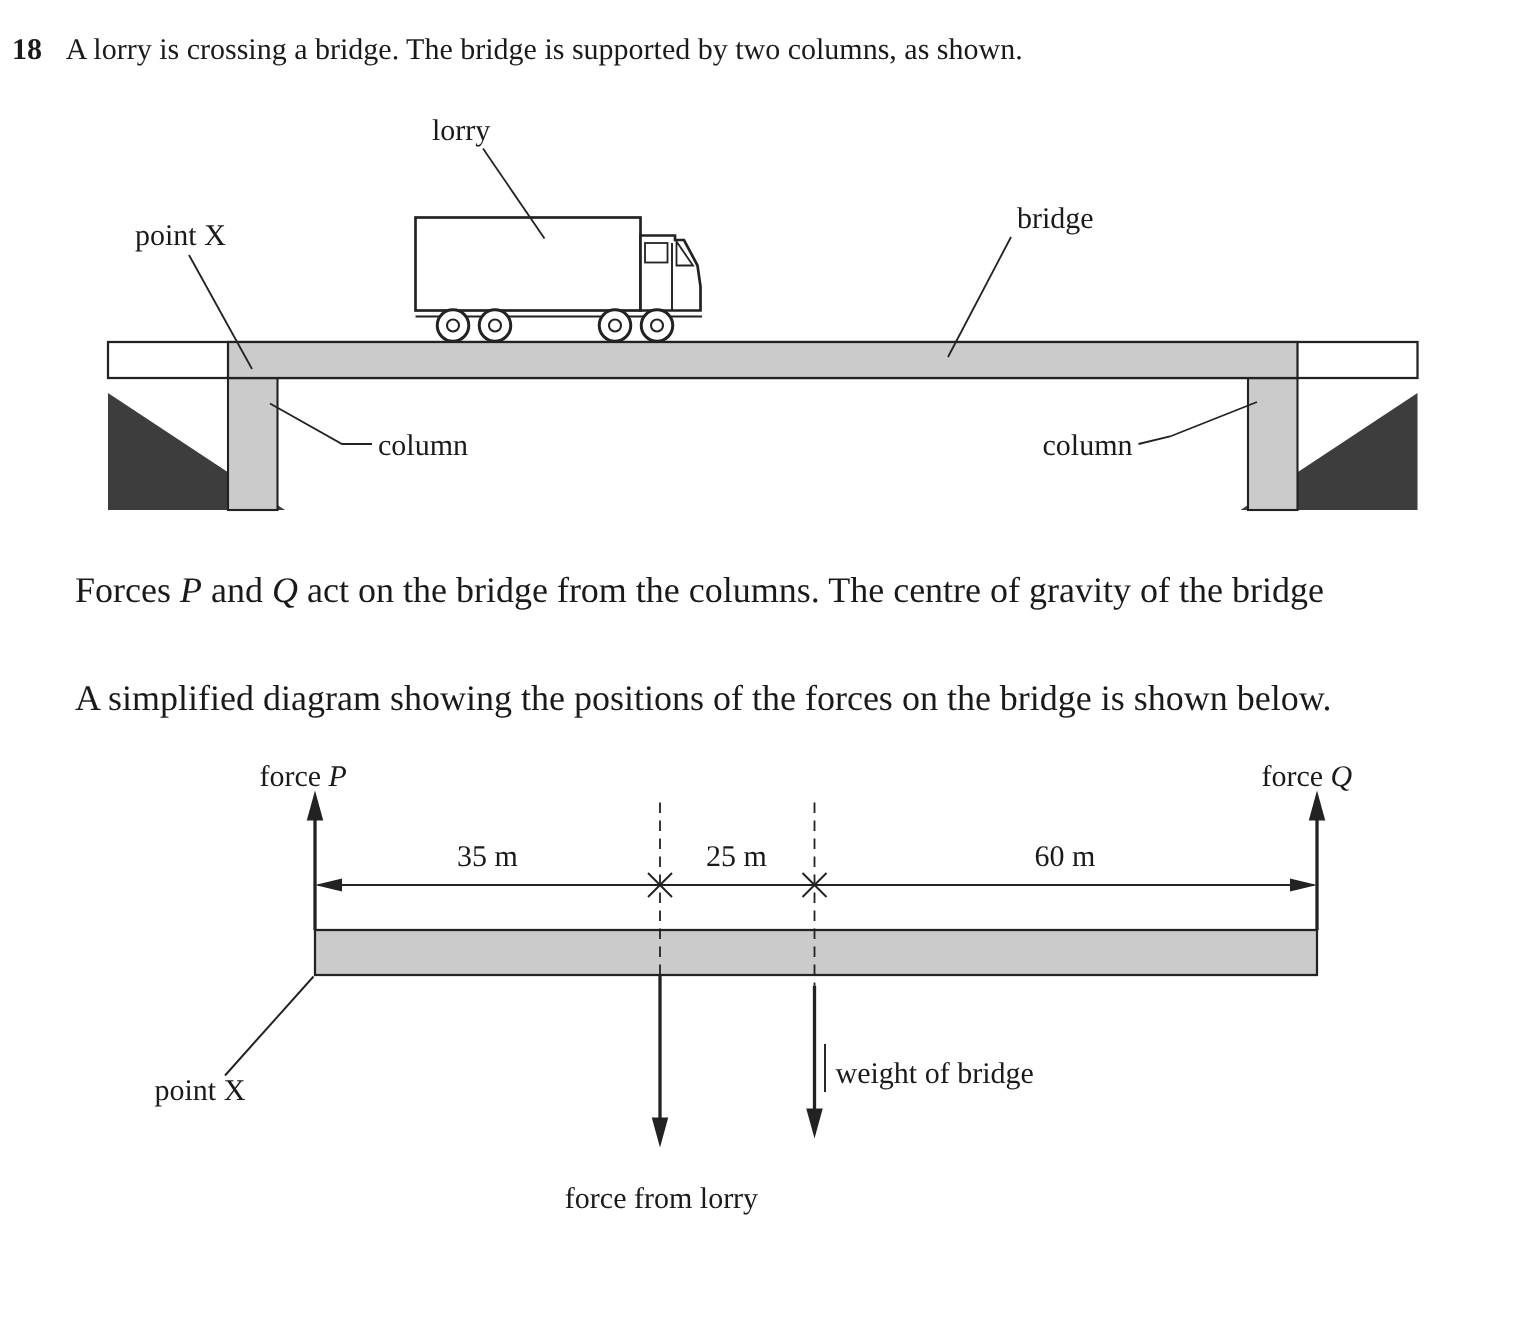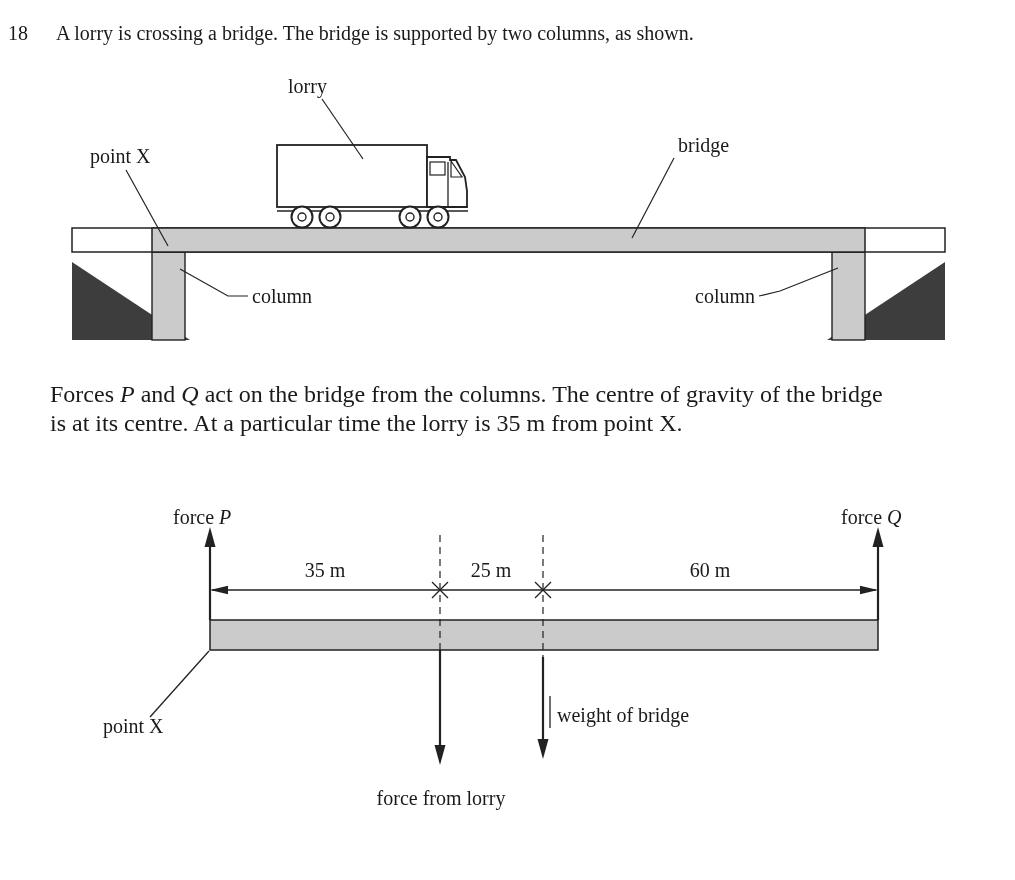--- a/index.html
+++ b/index.html
@@ -16,21 +16,21 @@
     color: #1a1a1a;
   }
   .page { position: absolute; inset: 0; }
   .qline {
     position: absolute;
     left: 8px;
     top: 22px;
     font-size: 20px;
     white-space: nowrap;
   }
-  .qnum { font-weight: normal; margin-right: 24px; }
+  .qnum { font-weight: bold; margin-right: 12px; }
   .para {
     position: absolute;
     font-size: 24px;
     line-height: 29px;
   }
   .it { font-style: italic; }
   .fig { position: absolute; }
   svg text {
     font-family: "Liberation Serif", "DejaVu Serif", serif;
     font-size: 20px;
@@ -95,23 +95,25 @@
       <text x="252" y="243">column</text>
       <polyline points="248,236 228,236 180,209" class="leader"></polyline>
 
       <text x="695" y="243">column</text>
       <polyline points="759,236 780,231 838,208" class="leader"></polyline>
     </g>
   </svg>
 
   <div class="para" style="left:50px; top:380px; width:860px;">
     <span>Forces </span><span class="it">P</span><span> and </span><span class="it">Q</span><span> act on the bridge from the columns. The centre of gravity of the bridge</span><br>
-    <span>is at its centre. At a particular time the lorry is 35 m from point X.</span>
   </div>
 
+  <div class="para" style="left:50px; top:452px; width:920px;">
+    <span>A simplified diagram showing the positions of the forces on the bridge is shown below.</span>
+  </div>
 
   <svg class="fig" style="left:0; top:495px;" width="1015" height="345" viewBox="0 0 1015 345">
 
     <text x="173" y="29"><tspan>force </tspan><tspan class="it">P</tspan></text>
     <text x="841" y="29"><tspan>force </tspan><tspan class="it">Q</tspan></text>
 
     <line x1="210" y1="125" x2="210" y2="48" class="thick"></line>
     <polygon points="210,32 204.5,52 215.5,52" class="head"></polygon>
     <line x1="878" y1="125" x2="878" y2="48" class="thick"></line>
     <polygon points="878,32 872.5,52 883.5,52" class="head"></polygon>

